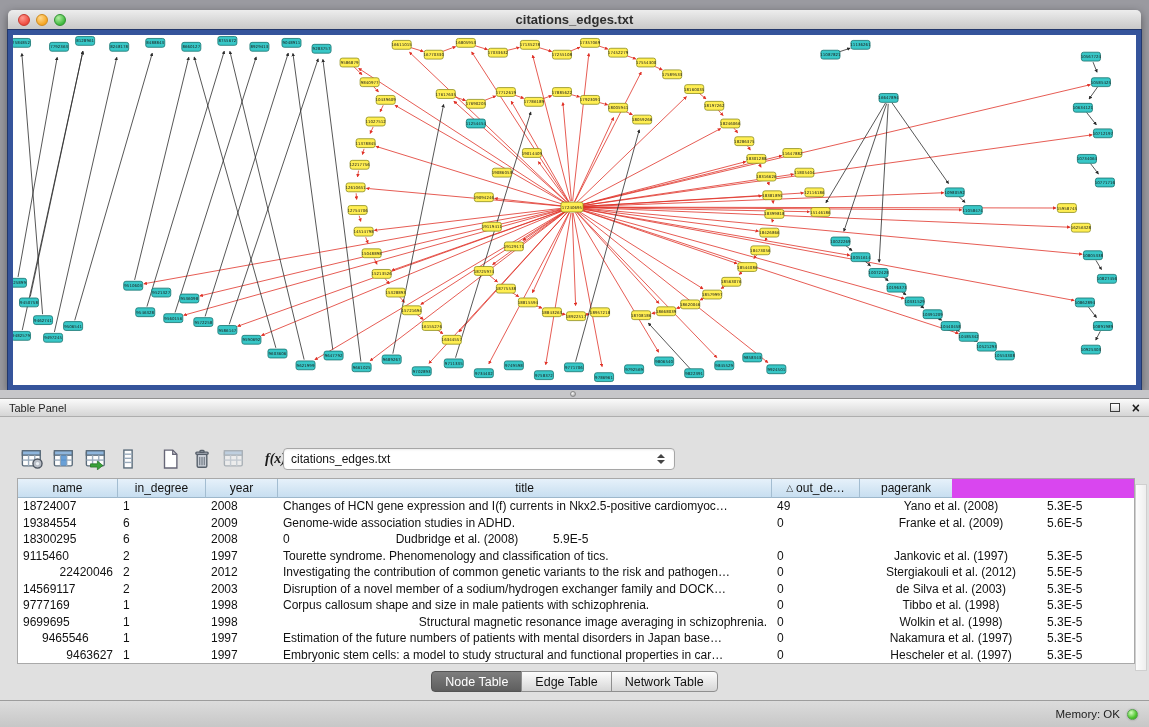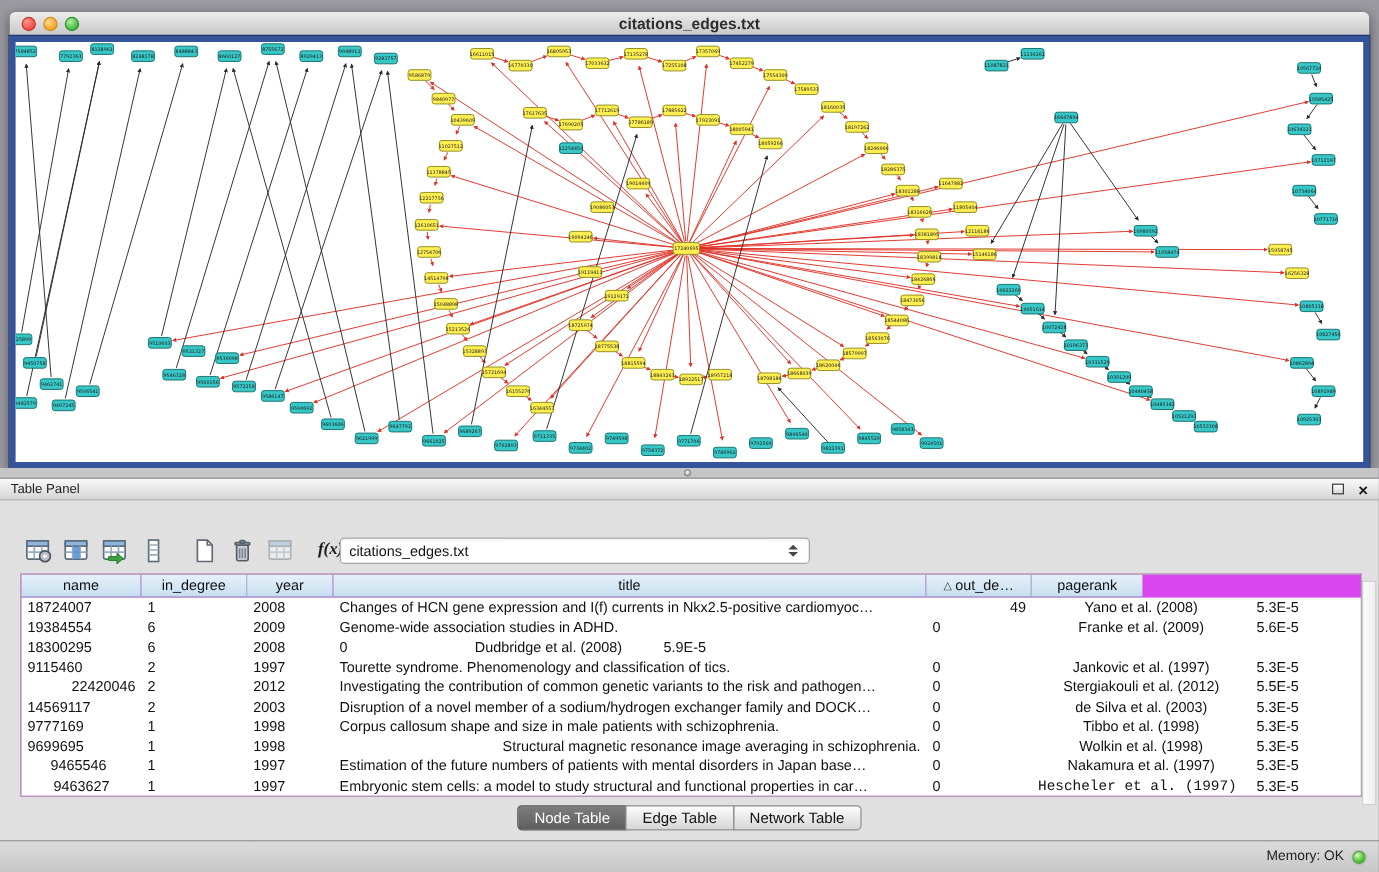--- a/index.html
+++ b/index.html
@@ -935,21 +935,21 @@
         <div class="th" style="width: 92px;">
           <span>pagerank</span>
         </div>
       </div>
     <div class="tbody" id="tbody">
         <div class="tr">
           <div class="td" style="width: 100px; text-align: left;">18724007</div>
           <div class="td" style="width: 88px; text-align: left;">1</div>
           <div class="td" style="width: 72px; text-align: left;">2008</div>
           <div class="td" style="width: 494px; text-align: left;">Changes of HCN gene expression and I(f) currents in Nkx2.5-positive cardiomyoc…</div>
-          <div class="td" style="width: 88px; text-align: right;">49</div>
+          <div class="td" style="width: 88px; text-align: left;">49</div>
           <div class="td" style="width: 182px; text-align: center;">Yano et al. (2008)</div>
           <div class="td" style="width: 92px; text-align: left;">5.3E-5</div>
         </div>
         <div class="tr">
           <div class="td" style="width: 100px; text-align: left;">19384554</div>
           <div class="td" style="width: 88px; text-align: left;">6</div>
           <div class="td" style="width: 72px; text-align: left;">2009</div>
           <div class="td" style="width: 494px; text-align: left;">Genome-wide association studies in ADHD.</div>
           <div class="td" style="width: 88px; text-align: left;">0</div>
           <div class="td" style="width: 182px; text-align: center;">Franke et al. (2009)</div>
@@ -1011,26 +1011,26 @@
         <div class="tr">
           <div class="td" style="width: 100px; text-align: left; padding-left: 24px;">9465546</div>
           <div class="td" style="width: 88px; text-align: left;">1</div>
           <div class="td" style="width: 72px; text-align: left;">1997</div>
           <div class="td" style="width: 494px; text-align: left;">Estimation of the future numbers of patients with mental disorders in Japan base…</div>
           <div class="td" style="width: 88px; text-align: left;">0</div>
           <div class="td" style="width: 182px; text-align: center;">Nakamura et al. (1997)</div>
           <div class="td" style="width: 92px; text-align: left;">5.3E-5</div>
         </div>
         <div class="tr">
-          <div class="td" style="width: 100px; text-align: center;">9463627</div>
+          <div class="td" style="width: 100px; text-align: right;">9463627</div>
           <div class="td" style="width: 88px; text-align: left;">1</div>
           <div class="td" style="width: 72px; text-align: left;">1997</div>
           <div class="td" style="width: 494px; text-align: left;">Embryonic stem cells: a model to study structural and functional properties in car…</div>
           <div class="td" style="width: 88px; text-align: left;">0</div>
-          <div class="td" style="width: 182px;  font-family: Liberation Mono, monospace;">Hescheler et al. (1997)</div>
+          <div class="td" style="width: 182px; text-align: center;">Hescheler et al. (1997)</div>
           <div class="td" style="width: 92px; text-align: left;">5.3E-5</div>
         </div>
       </div>
   </div>
   <div class="vscroll"></div>
 
   <div class="tabs" id="tabs">
       <div class="tab active">Node Table</div>
       <div class="tab">Edge Table</div>
       <div class="tab">Network Table</div>

